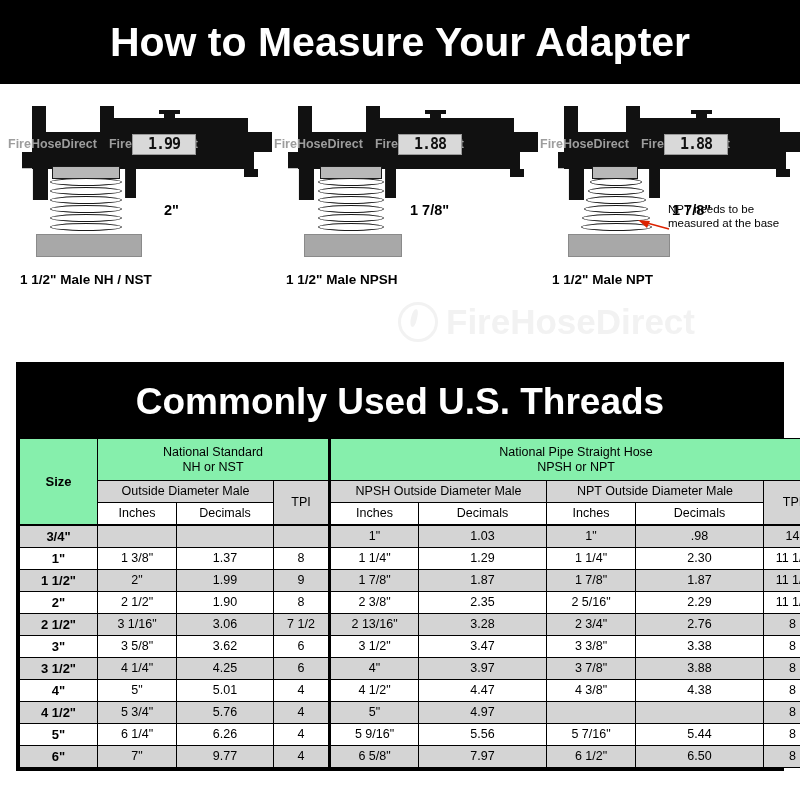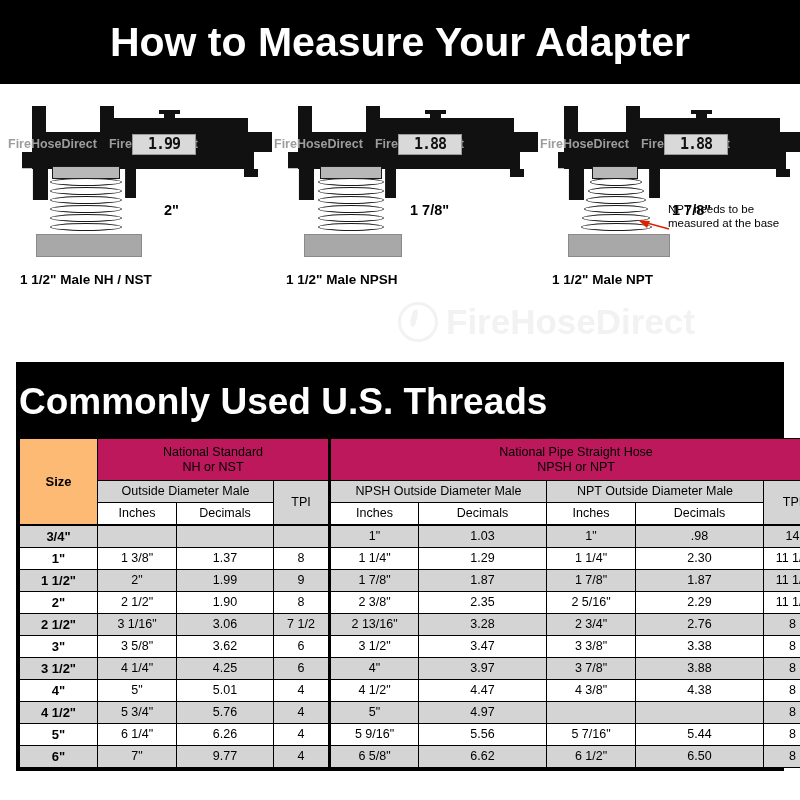--- a/index.html
+++ b/index.html
@@ -288,21 +288,21 @@
     width: 768px;
     border: 3px solid #000;
     background: #fff;
     box-sizing: border-box;
   }
   .table-banner {
     background: #000;
     height: 73px;
     display: flex;
     align-items: center;
-    justify-content: flex-start;
+    justify-content: center;
   }
   .table-banner-title {
     color: #fff;
     font-size: 37px;
     font-weight: bold;
     white-space: nowrap;
   }
 
   table.threads {
     border-collapse: collapse;
@@ -320,24 +320,24 @@
     font-weight: normal;
     color: #000;
     overflow: hidden;
     white-space: nowrap;
   }
   table.threads th.grp {
     height: 41px;
     line-height: 15px;
     font-weight: normal;
     font-size: 12.5px;
-    background: #be185d;
+    background: #86efac;
   }
   table.threads th.sizehdr {
-    background: #fdba74;
+    background: #86efac;
     font-weight: bold;
     font-size: 13px;
   }
   table.threads th.sub {
     background: #d4d4d4;
     font-size: 12.5px;
   }
   table.threads th.subsub {
     background: #fff;
     font-size: 12.5px;
@@ -633,20 +633,20 @@
         <td>5 7/16"</td>
         <td>5.44</td>
         <td>8</td>
       </tr>
       <tr class="shaded">
         <td class="sizecell">6"</td>
         <td>7"</td>
         <td>9.77</td>
         <td>4</td>
         <td class="sep-left">6 5/8"</td>
-        <td>6.62</td>
+        <td>7.97</td>
         <td>6 1/2"</td>
         <td>6.50</td>
         <td>8</td>
       </tr>
     </tbody>
   </table>
 </div>
 
 </body></html>

